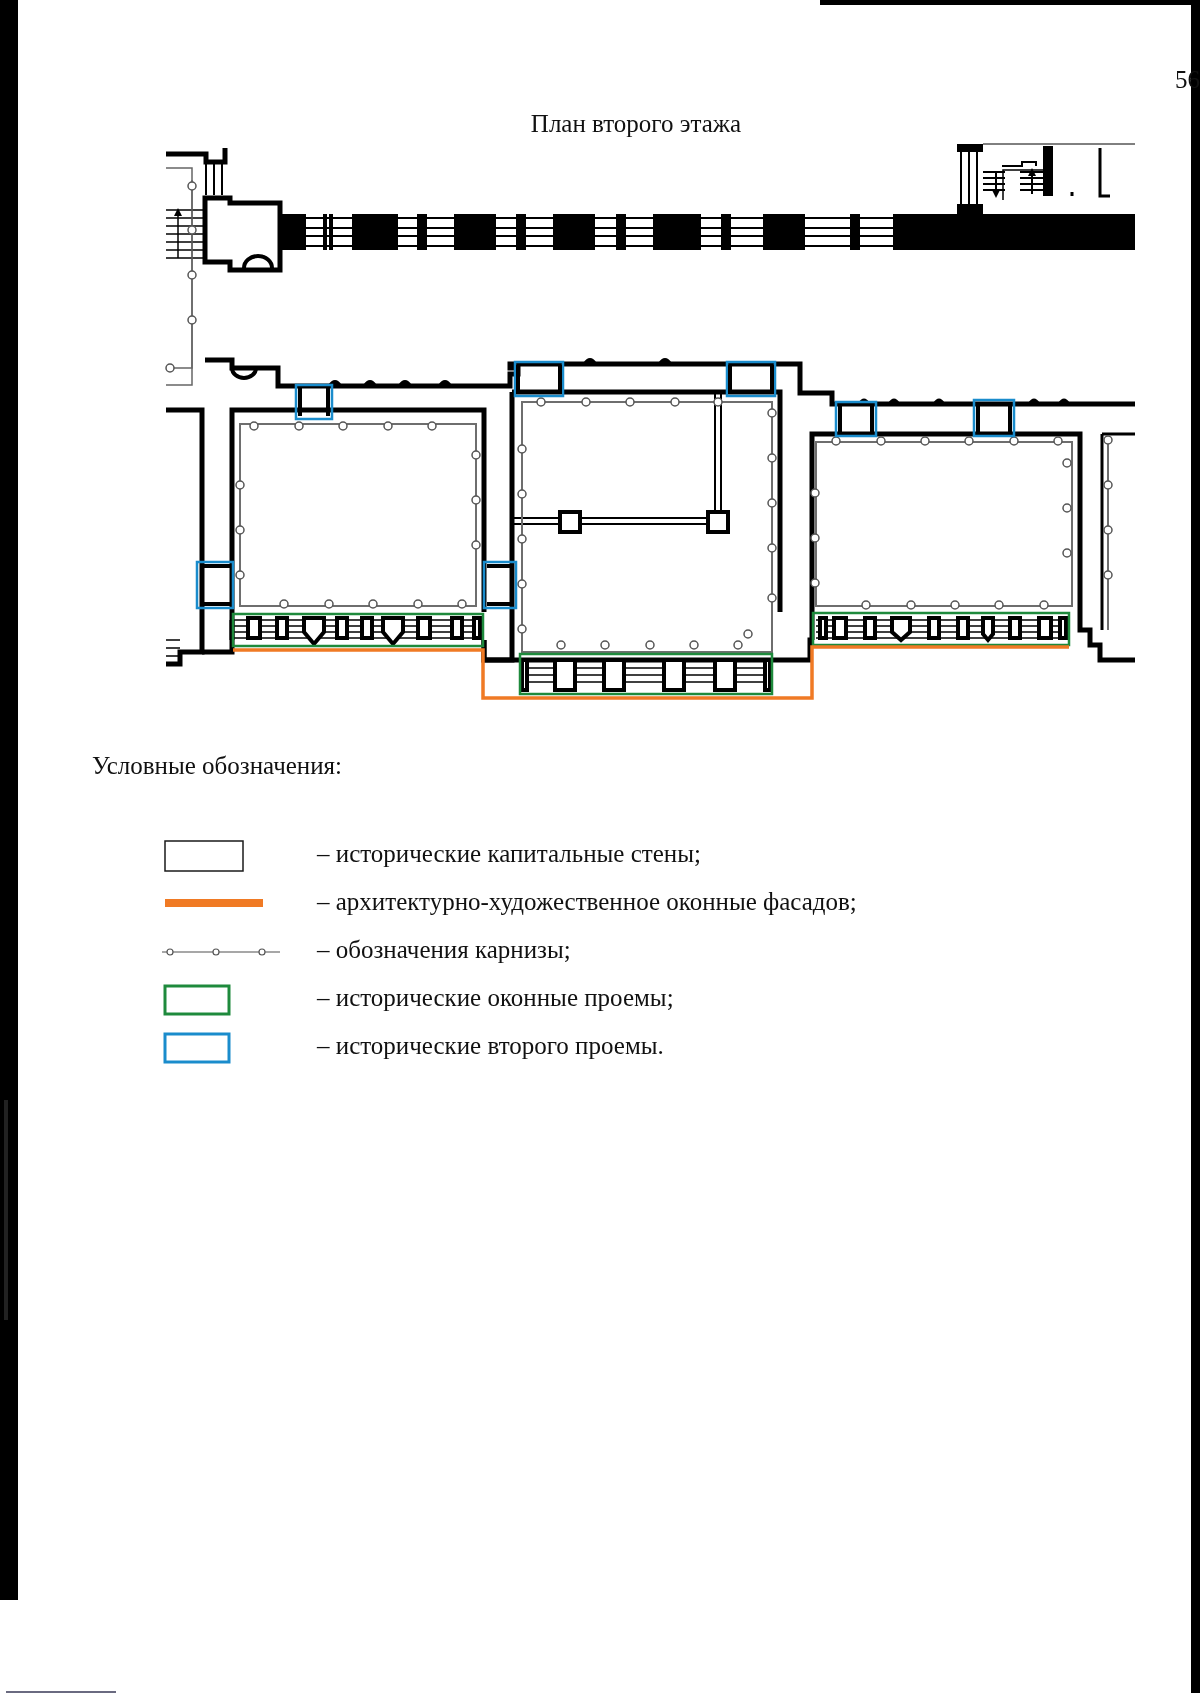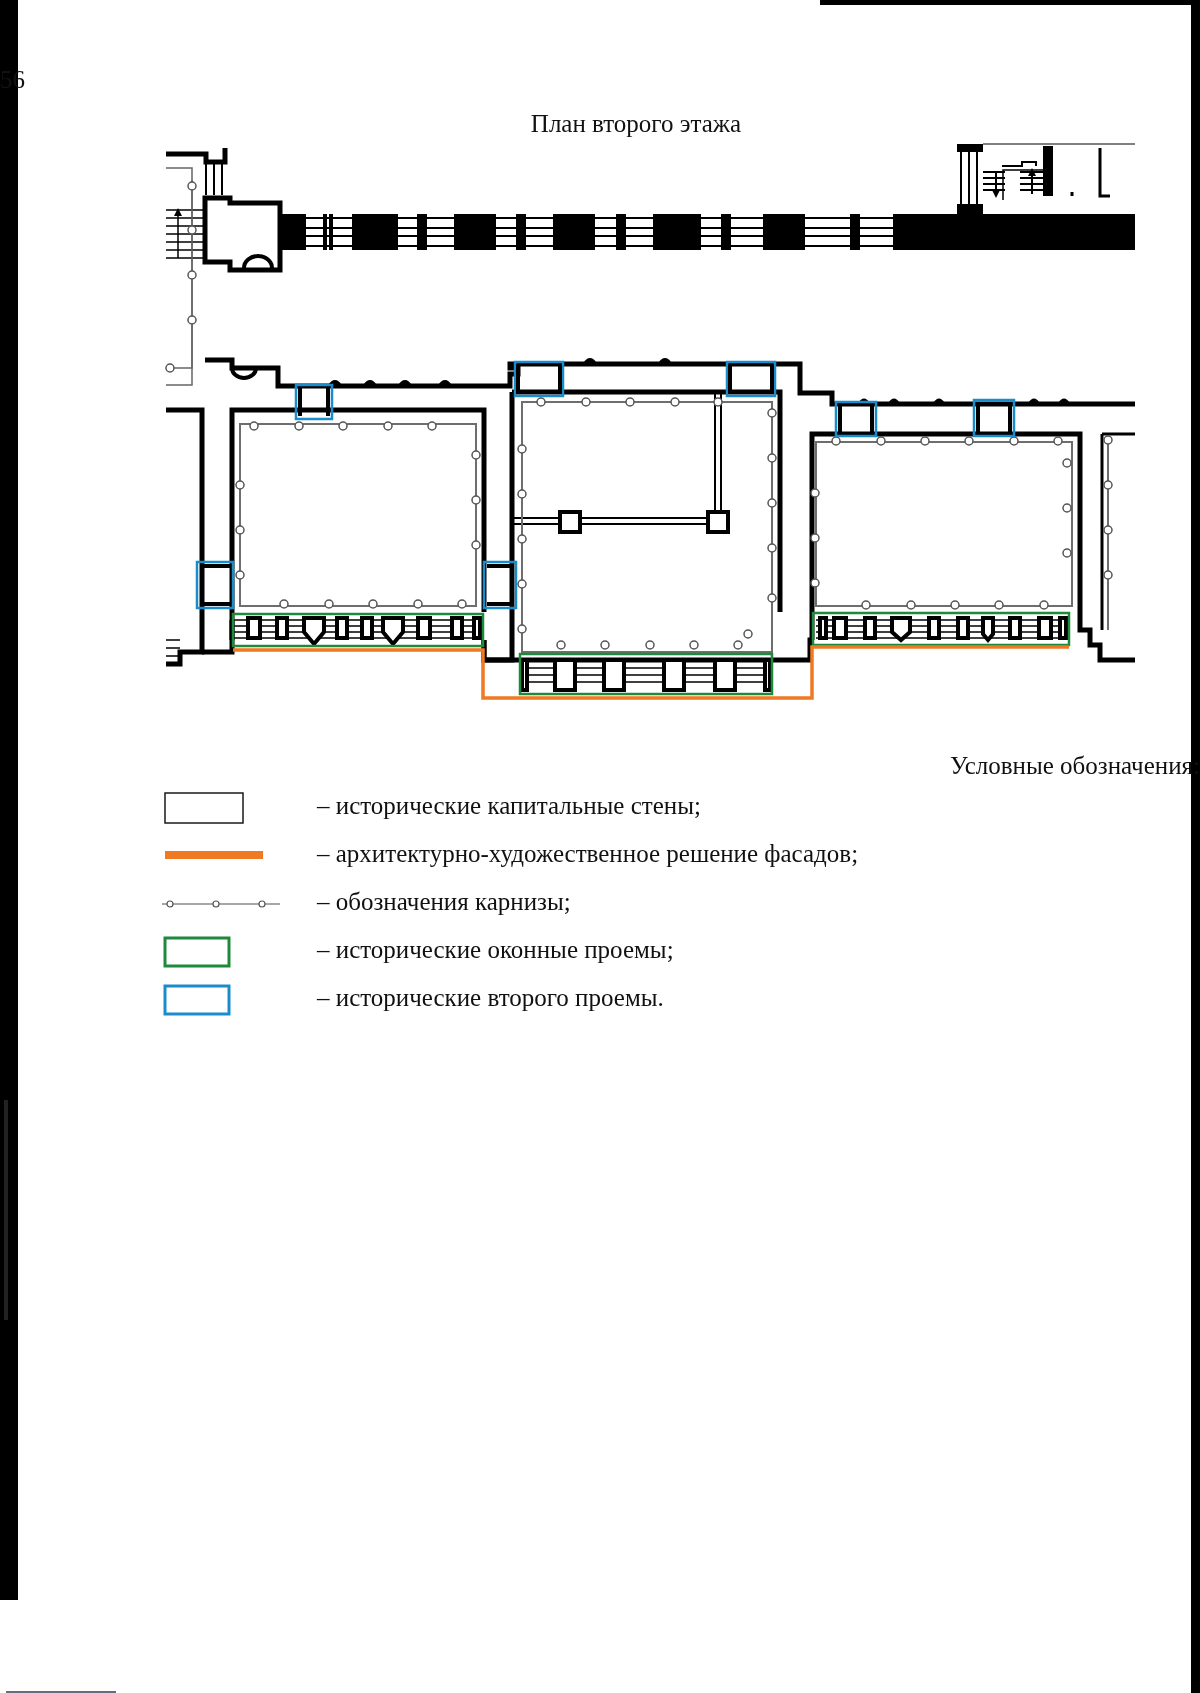--- a/index.html
+++ b/index.html
@@ -3,26 +3,26 @@
 <meta charset="utf-8">
 <style>
   html, body { margin: 0; padding: 0; background: #ffffff; }
   body { width: 1200px; height: 1693px; position: relative; overflow: hidden;
          font-family: "Liberation Serif", "DejaVu Serif", serif; color: #111; }
   .scan-left { position: absolute; left: 0; top: 0; width: 18px; height: 1600px; background: #000; }
   .scan-left-thin { position: absolute; left: 4px; top: 1100px; width: 4px; height: 220px; background: #222; }
   .scan-top { position: absolute; left: 820px; top: 0; width: 375px; height: 5px; background: #000; }
   .scan-right { position: absolute; right: 0; top: 0; width: 9px; height: 1693px; background: #000; }
   .scan-bottom { position: absolute; left: 6px; bottom: 0; width: 110px; height: 2px; background: #6a6a80; }
-  .page-number { position: absolute; left: 0; width: 1200px; top: 66px; text-align: left; font-size: 25px; }
+  .page-number { position: absolute; left: 0; width: 1200px; top: 66px; text-align: right; font-size: 25px; }
   .plan-title { position: absolute; left: 0; width: 1200px; top: 110px; text-align: center; font-size: 25px; padding-left: 72px; box-sizing: border-box; }
   .plan { position: absolute; left: 150px; top: 130px; }
-  .legend-title { position: absolute; left: 0; width: 1200px; top: 752px; text-align: right; font-size: 25px; padding-left: 92px; box-sizing: border-box; }
+  .legend-title { position: absolute; left: 0; width: 1200px; top: 752px; text-align: left; font-size: 25px; padding-left: 92px; box-sizing: border-box; }
   .legend { position: absolute; left: 160px; top: 788px; }
-  .legend-row { position: absolute; left: 0; height: 40px; width: 900px; }
+  .legend-row { position: absolute; left: 0; height: 40px; width: 900px; margin-top: 48px; }
   .legend-row .sym { position: absolute; left: 0; top: 0; width: 120px; height: 40px; }
   .legend-row .txt { position: absolute; left: 157px; top: 4px; font-size: 25px; white-space: nowrap; }
 </style>
 </head>
 <body>
 
 <div class="scan-left"></div>
 <div class="scan-left-thin"></div>
 <div class="scan-top"></div>
 <div class="scan-right"></div>
@@ -324,21 +324,21 @@
   <div class="legend-row" style="top:0px">
     <svg class="sym" width="120" height="40">
       <rect x="5" y="5" width="78" height="30" fill="#fff" stroke="#1a1a1a" stroke-width="1.5"></rect>
     </svg>
     <span class="txt">– исторические капитальные стены;</span>
   </div>
   <div class="legend-row" style="top:48px">
     <svg class="sym" width="120" height="40">
       <rect x="5" y="15" width="98" height="8" fill="#f07a24"></rect>
     </svg>
-    <span class="txt">– архитектурно-художественное решение фасадов;</span>
+    <span class="txt">– архитектурно-художественное оконные фасадов;</span>
   </div>
   <div class="legend-row" style="top:96px">
     <svg class="sym" width="120" height="40">
       <line x1="2" y1="20" x2="122" y2="20" stroke="#8a8a8a" stroke-width="1.5"></line>
       <circle cx="10" cy="20" r="3" fill="#fff" stroke="#555" stroke-width="1.2"></circle>
       <circle cx="56" cy="20" r="3" fill="#fff" stroke="#555" stroke-width="1.2"></circle>
       <circle cx="102" cy="20" r="3" fill="#fff" stroke="#555" stroke-width="1.2"></circle>
     </svg>
     <span class="txt">– обозначения карнизы;</span>
   </div>

